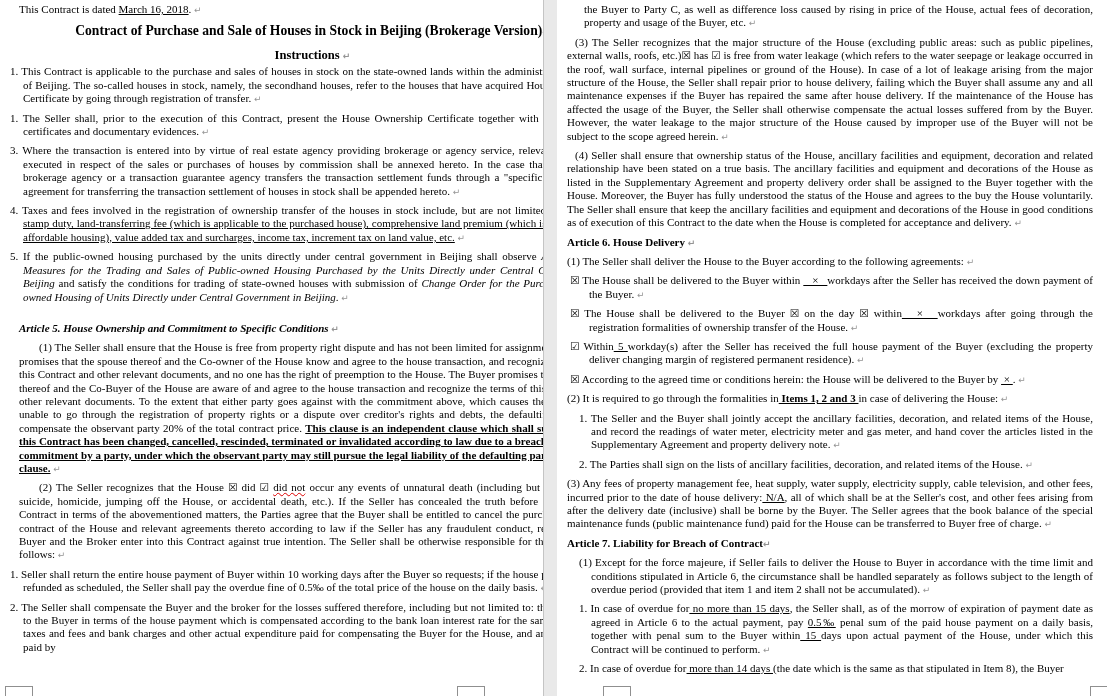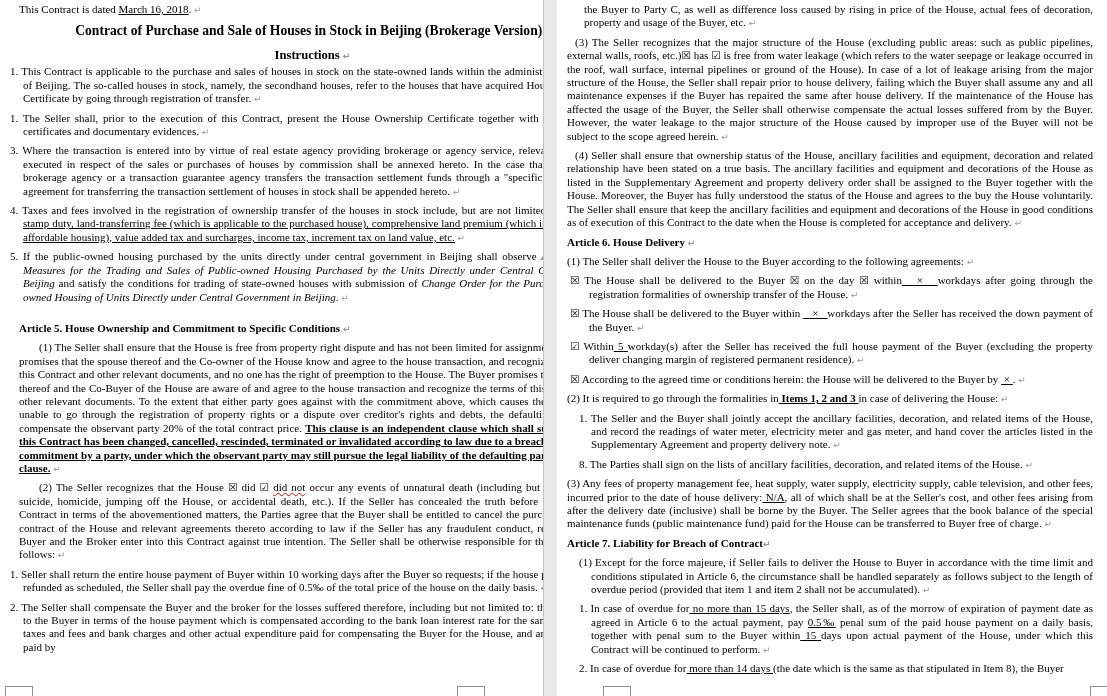--- a/index.html
+++ b/index.html
@@ -11,21 +11,21 @@
   .divider{position:absolute;left:543px;top:0;width:15px;height:696px;background:#e9e9e9;
            border-left:1px solid #c4c4c4;border-right:1px solid #c4c4c4;box-sizing:border-box;}
   p{margin:0 0 5px 0;font-size:11px;line-height:13.4px;text-align:justify;}
   
   .dated{}
   .title{text-align:center;font-weight:bold;font-size:13.6px;line-height:18px;margin:4px 0 7px;}
   .subtitle{text-align:center;font-weight:bold;font-size:12.6px;line-height:15px;margin:0 0 1px;}
   .li{margin-left:-9px;padding-left:13px;text-indent:-13px;}
   .body{text-indent:20px;}
   .heading{font-weight:bold;}
-  .sp{margin-top:17px;}
+  .sp{margin-top:17px;font-style:italic;}
   
   .cont{margin-left:17px;}
   .rbody{text-indent:8px;}
   .flush{}
   .cb{margin-left:3px;padding-left:19px;text-indent:-19px;}
   .li2{margin-left:12px;padding-left:12px;text-indent:-12px;}
   
   span.u{text-decoration:underline;}
   span.bu{font-weight:bold;text-decoration:underline;}
   span.i{font-style:italic;}
@@ -60,27 +60,27 @@
   <div class="divider"></div>
 
   <div class="page page-right">
     <div class="crop" style="left:46px;"></div>
     <div class="crop" style="left:533px;"></div>
   <p class="cont"><span>the Buyer to Party C, as well as difference loss caused by rising in price of the House, actual fees of decoration, property and usage of the Buyer, etc. </span><span class="m">↵</span></p>
       <p class="rbody"><span>(3) The Seller recognizes that the major structure of the House (excluding public areas: such as public pipelines, external walls, roofs, etc.)</span><span class="cbx">☒</span><span> has </span><span class="cbx">☑</span><span> is free from water leakage (which refers to the water seepage or leakage occurred in the roof, wall surface, internal pipelines or ground of the House). In case of a lot of leakage arising from the major structure of the House, the Seller shall repair prior to house delivery, failing which the Buyer shall assume any and all maintenance expenses if the Buyer has repaired the same after house delivery. If the maintenance of the House has affected the usage of the Buyer, the Seller shall otherwise compensate the actual losses suffered from by the Buyer. However, the water leakage to the major structure of the House caused by improper use of the Buyer will not be subject to the scope agreed herein. </span><span class="m">↵</span></p>
       <p class="rbody"><span>(4) Seller shall ensure that ownership status of the House, ancillary facilities and equipment, decoration and related relationship have been stated on a true basis. The ancillary facilities and equipment and decorations of the House as listed in the Supplementary Agreement and property delivery order shall be assigned to the Buyer together with the House. Moreover, the Buyer has fully understood the status of the House and agrees to the buy the House voluntarily. The Seller shall ensure that keep the ancillary facilities and equipment and decorations of the House in good conditions as of execution of this Contract to the date when the House is completed for acceptance and delivery. </span><span class="m">↵</span></p>
       <p class="heading"><span>Article 6. House Delivery </span><span class="m">↵</span></p>
       <p class="flush"><span>(1) The Seller shall deliver the House to the Buyer according to the following agreements: </span><span class="m">↵</span></p>
+      <p class="cb"><span class="cbx">☒</span><span> The House shall be delivered to the Buyer within </span><span class="u">&nbsp;&nbsp;&nbsp;×&nbsp;&nbsp;&nbsp;</span><span>workdays after the Seller has received the down payment of the Buyer. </span><span class="m">↵</span></p>
       <p class="cb"><span class="cbx">☒</span><span> The House shall be delivered to the Buyer </span><span class="cbx">☒</span><span> on the day </span><span class="cbx">☒</span><span> within</span><span class="u">&nbsp;&nbsp;&nbsp;×&nbsp;&nbsp;&nbsp;</span><span>workdays after going through the registration formalities of ownership transfer of the House. </span><span class="m">↵</span></p>
-      <p class="cb"><span class="cbx">☒</span><span> The House shall be delivered to the Buyer within </span><span class="u">&nbsp;&nbsp;&nbsp;×&nbsp;&nbsp;&nbsp;</span><span>workdays after the Seller has received the down payment of the Buyer. </span><span class="m">↵</span></p>
       <p class="cb"><span class="cbx">☑</span><span> Within</span><span class="u">&nbsp;5&nbsp;</span><span>workday(s) after the Seller has received the full house payment of the Buyer (excluding the property deliver changing margin of registered permanent residence). </span><span class="m">↵</span></p>
       <p class="cb"><span class="cbx">☒</span><span> According to the agreed time or conditions herein: the House will be delivered to the Buyer by </span><span class="u">&nbsp;×&nbsp;</span><span>. </span><span class="m">↵</span></p>
       <p class="flush"><span>(2) It is required to go through the formalities in</span><span class="bu"> Items 1, 2 and 3 </span><span>in case of delivering the House: </span><span class="m">↵</span></p>
       <p class="li2"><span>1. The Seller and the Buyer shall jointly accept the ancillary facilities, decoration, and related items of the House, and record the readings of water meter, electricity meter and gas meter, and hand cover the articles listed in the Supplementary Agreement and property delivery note. </span><span class="m">↵</span></p>
-      <p class="li2"><span>8. The Parties shall sign on the lists of ancillary facilities, decoration, and related items of the House. </span><span class="m">↵</span></p>
+      <p class="li2"><span>2. The Parties shall sign on the lists of ancillary facilities, decoration, and related items of the House. </span><span class="m">↵</span></p>
       <p class="flush"><span>(3) Any fees of property management fee, heat supply, water supply, electricity supply, cable television, and other fees, incurred prior to the date of house delivery:</span><span class="u"> N/A</span><span>, all of which shall be at the Seller's cost, and other fees arising from after the delivery date (inclusive) shall be borne by the Buyer. The Seller agrees that the book balance of the special maintenance funds (public maintenance fund) paid for the House can be transferred to Buyer free of charge. </span><span class="m">↵</span></p>
       <p class="heading"><span>Article 7. Liability for Breach of Contract</span><span class="m">↵</span></p>
       <p class="li2"><span>(1) Except for the force majeure, if Seller fails to deliver the House to Buyer in accordance with the time limit and conditions stipulated in Article 6, the circumstance shall be handled separately as follows subject to the length of overdue period (provided that item 1 and item 2 shall not be accumulated). </span><span class="m">↵</span></p>
       <p class="li2"><span>1. In case of overdue for</span><span class="u"> no more than 15 days</span><span>, the Seller shall, as of the morrow of expiration of payment date as agreed in Article 6 to the actual payment, pay </span><span class="u">0.5‰</span><span> penal sum of the paid house payment on a daily basis, together with penal sum to the Buyer within</span><span class="u">&nbsp;15&nbsp;</span><span>days upon actual payment of the House, under which this Contract will be continued to perform. </span><span class="m">↵</span></p>
       <p class="li2"><span>2. In case of overdue for</span><span class="u"> more than 14 days </span><span>(the date which is the same as that stipulated in Item 8), the Buyer</span></p>
     </div>
 
 </div>
 
 </body></html>

